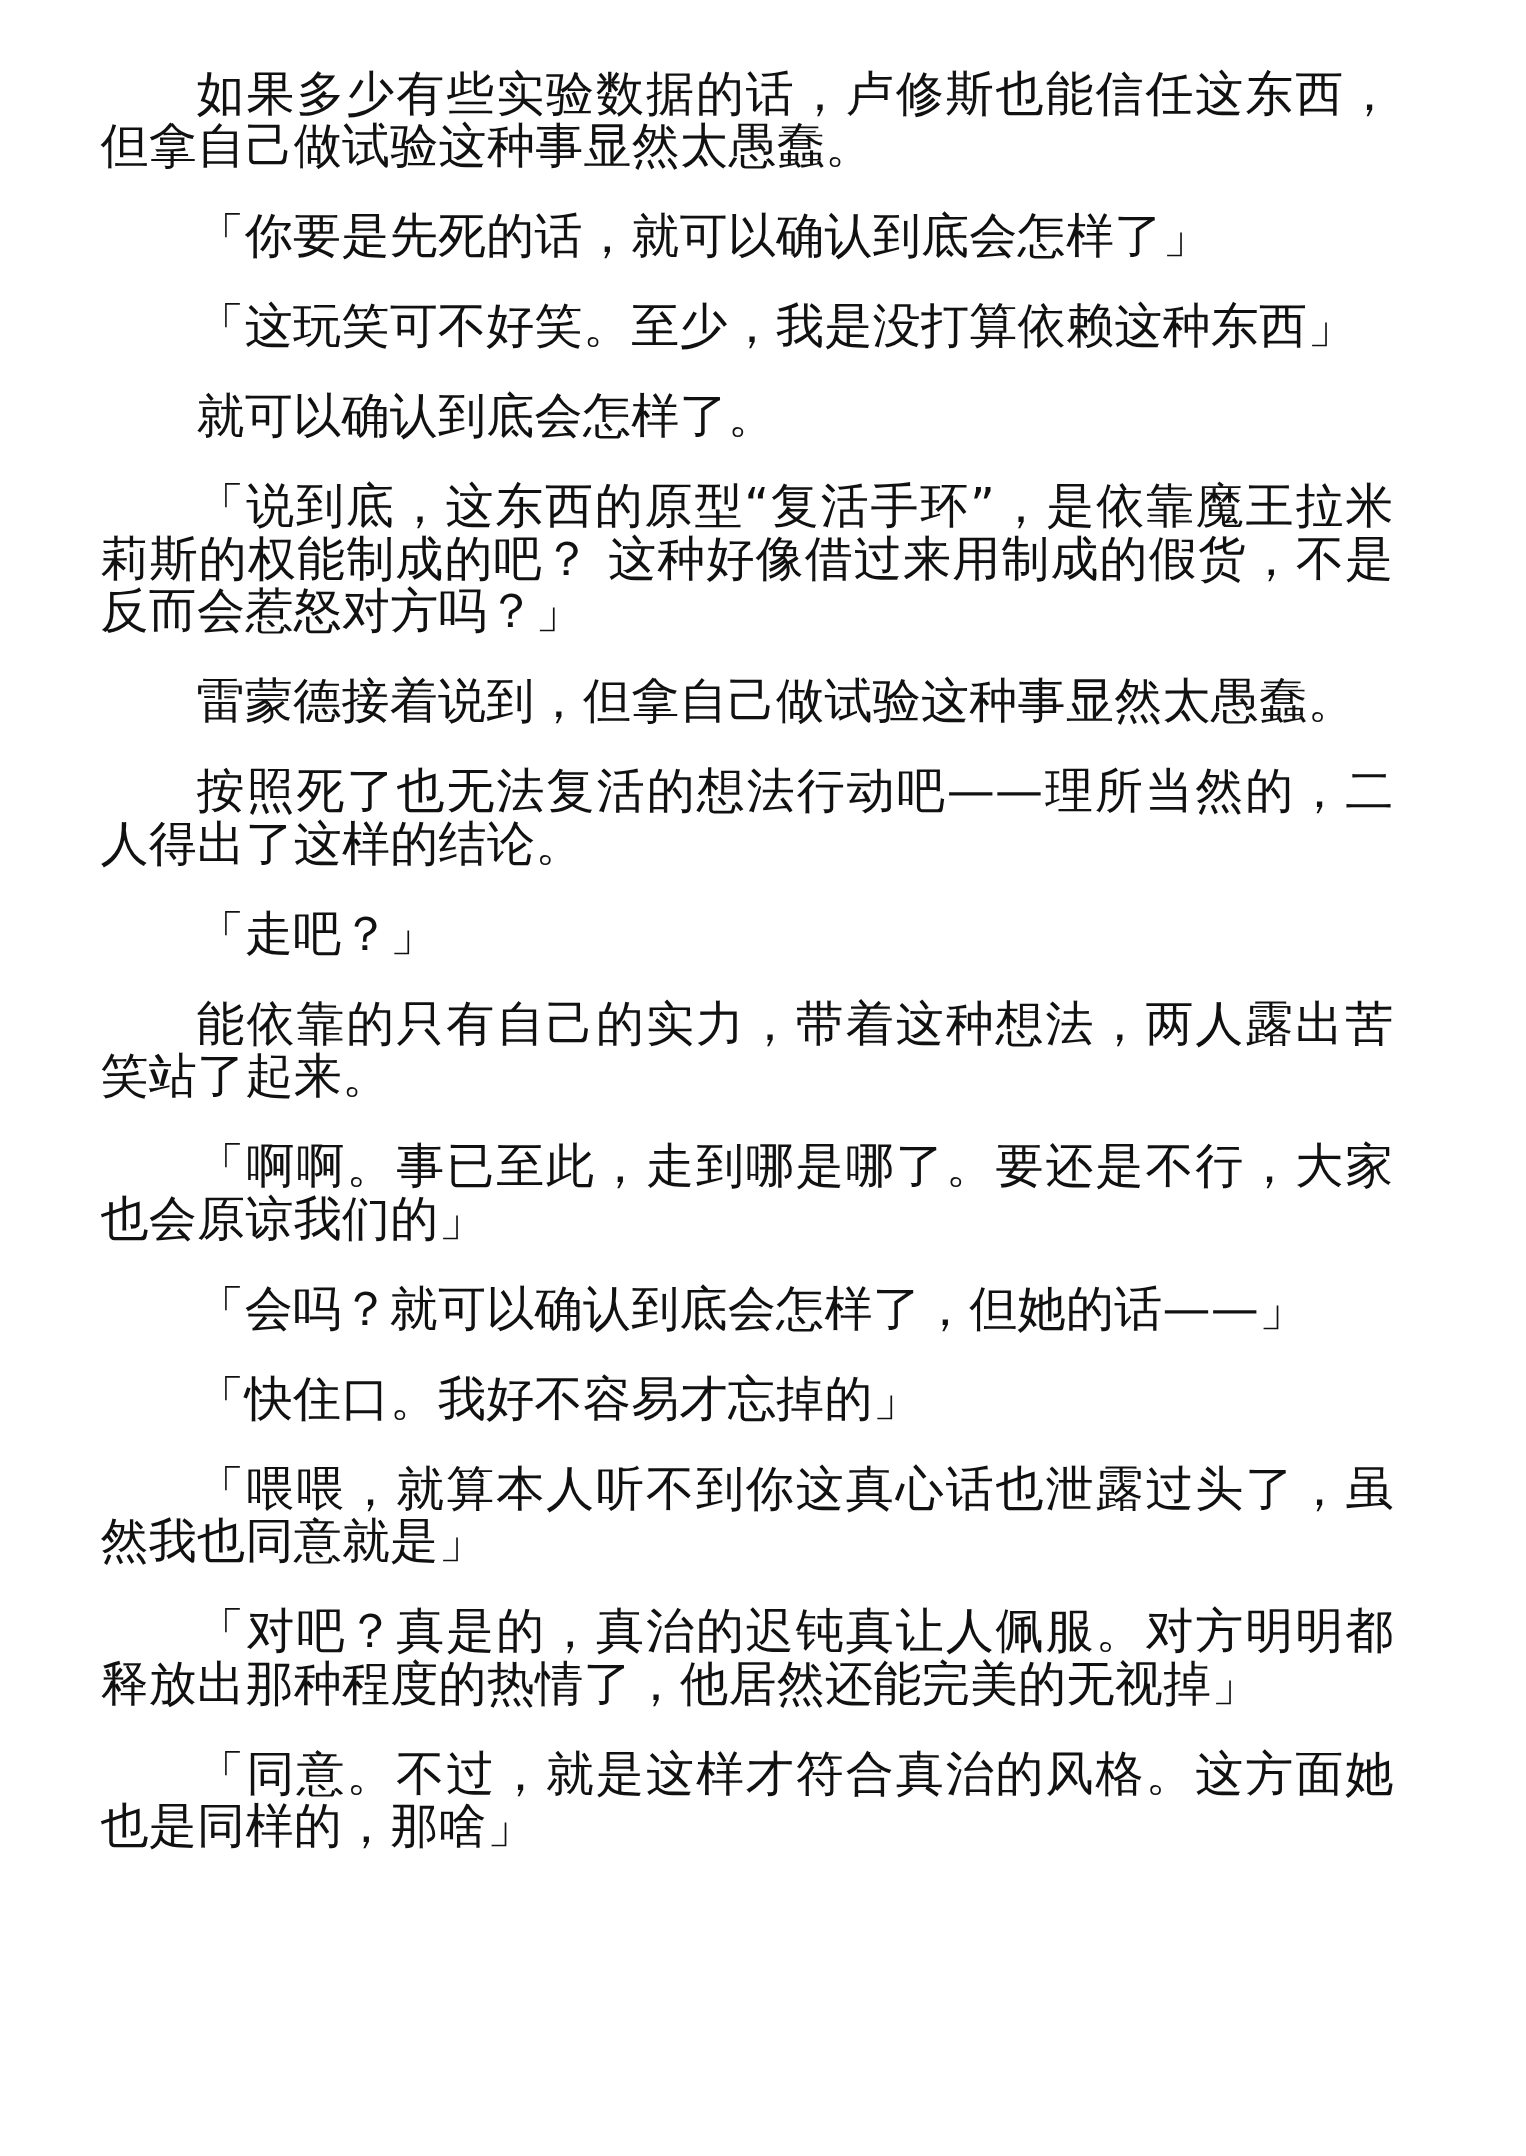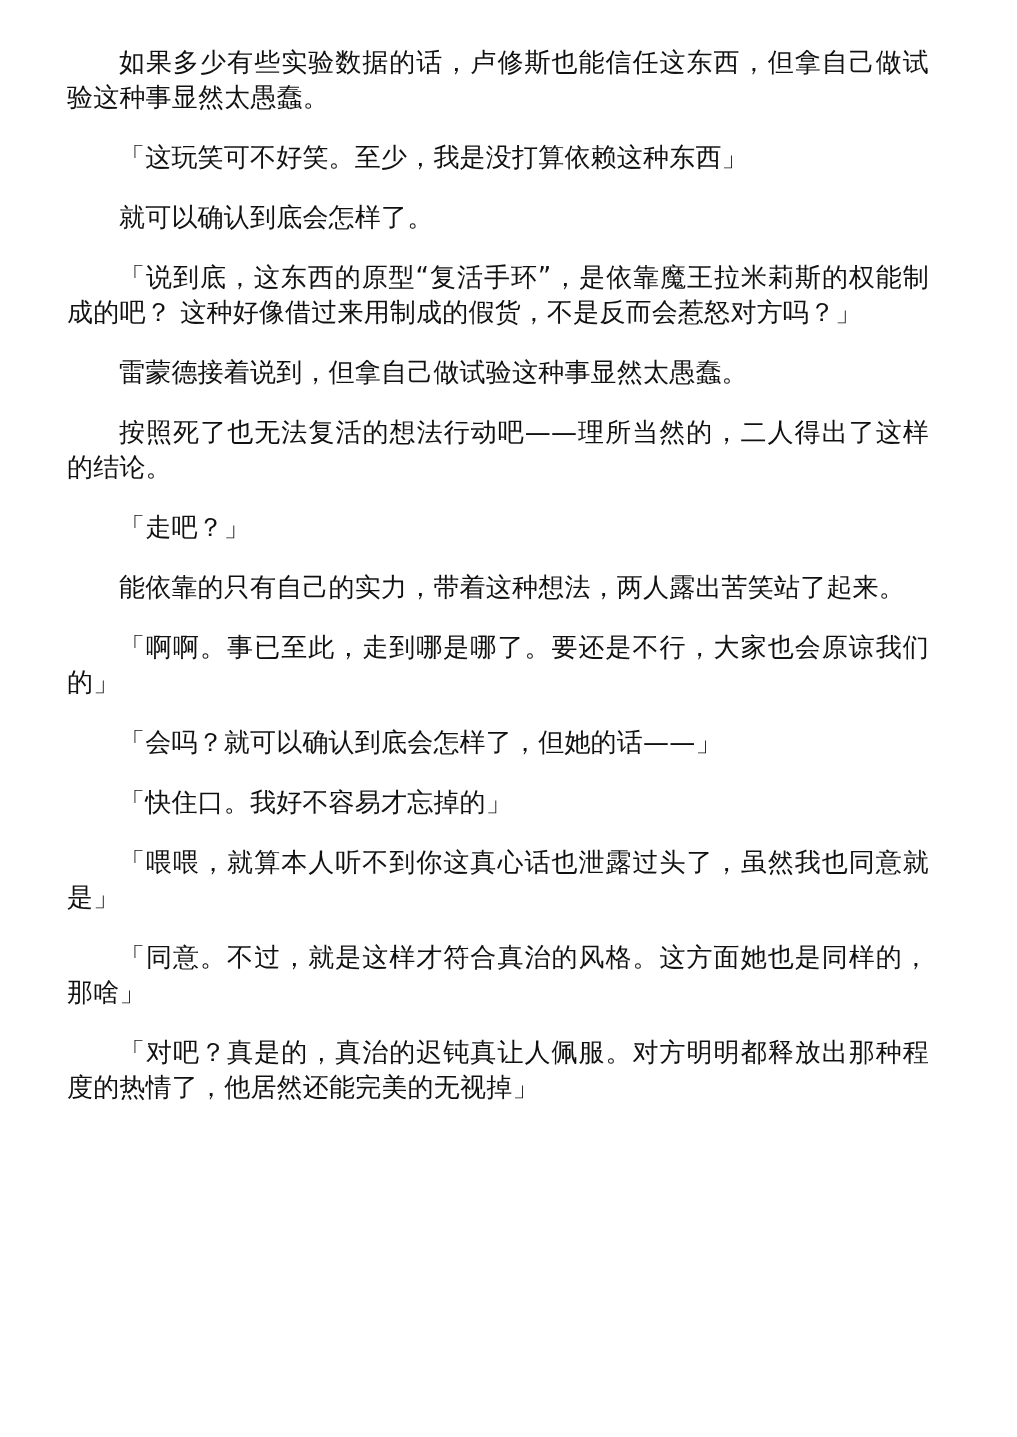--- a/index.html
+++ b/index.html
@@ -12,43 +12,44 @@
       height: 1437px;
       overflow: hidden;
       position: relative;
     }
     .page {
       position: absolute;
       left: 67px;
       top: 45px;
       width: 862px;
       font-family: "DejaVu Sans", "Liberation Sans", sans-serif;
-      font-size: 26px;
+      font-size: 32px;
       line-height: 35px;
       color: #111111;
     }
     .para {
       margin: 0 0 25px 0;
       text-indent: 2em;
       text-align: justify;
       letter-spacing: 0.2px;
       word-break: break-all;
     }
   </style>
 </head>
 <body>
 
 <div class="page">
   <p class="para">如果多少有些实验数据的话，卢修斯也能信任这东西，但拿自己做试验这种事显然太愚蠢。</p>
+  <p class="para">「你要是先死的话，就可以确认到底会怎样了」</p>
   <p class="para">「这玩笑可不好笑。至少，我是没打算依赖这种东西」</p>
   <p class="para">就可以确认到底会怎样了。</p>
   <p class="para">「说到底，这东西的原型“复活手环”，是依靠魔王拉米莉斯的权能制成的吧？ 这种好像借过来用制成的假货，不是反而会惹怒对方吗？」</p>
   <p class="para">雷蒙德接着说到，但拿自己做试验这种事显然太愚蠢。</p>
   <p class="para">按照死了也无法复活的想法行动吧——理所当然的，二人得出了这样的结论。</p>
   <p class="para">「走吧？」</p>
   <p class="para">能依靠的只有自己的实力，带着这种想法，两人露出苦笑站了起来。</p>
   <p class="para">「啊啊。事已至此，走到哪是哪了。要还是不行，大家也会原谅我们的」</p>
   <p class="para">「会吗？就可以确认到底会怎样了，但她的话——」</p>
   <p class="para">「快住口。我好不容易才忘掉的」</p>
   <p class="para">「喂喂，就算本人听不到你这真心话也泄露过头了，虽然我也同意就是」</p>
+  <p class="para">「对吧？真是的，真治的迟钝真让人佩服。对方明明都释放出那种程度的热情了，他居然还能完美的无视掉」</p>
   <p class="para">「同意。不过，就是这样才符合真治的风格。这方面她也是同样的，那啥」</p>
-  <p class="para">「对吧？真是的，真治的迟钝真让人佩服。对方明明都释放出那种程度的热情了，他居然还能完美的无视掉」</p>
 </div>
 
 </body></html>

